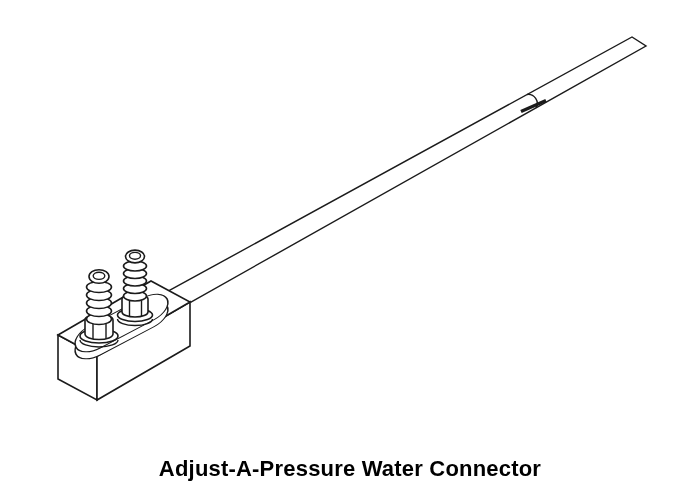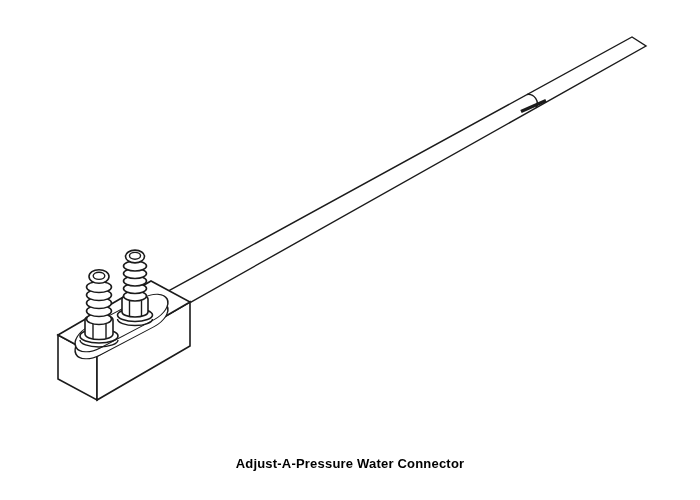--- a/index.html
+++ b/index.html
@@ -29,21 +29,21 @@
     stroke-linecap: butt;
   }
   svg .w { fill: var(--color-background); }
   svg .thin { stroke-width: 1.4; }
   svg .thick { stroke-width: 3.4; }
   .caption {
     position: absolute;
     left: 0; top: 456px;
     width: 700px;
     text-align: center;
-    font-size: 13px;
+    font-size: 22px;
     font-weight: bold;
     color: var(--color-text);
     letter-spacing: 0.2px;
   }
 </style>
 </head>
 <body>
 
 <div class="figure">
 

